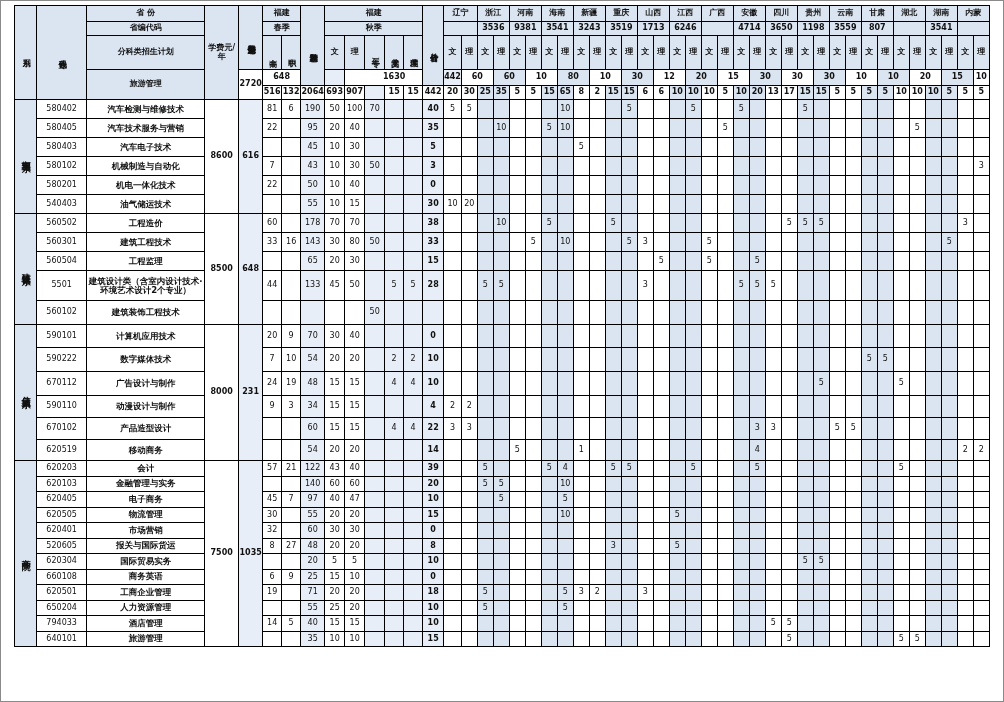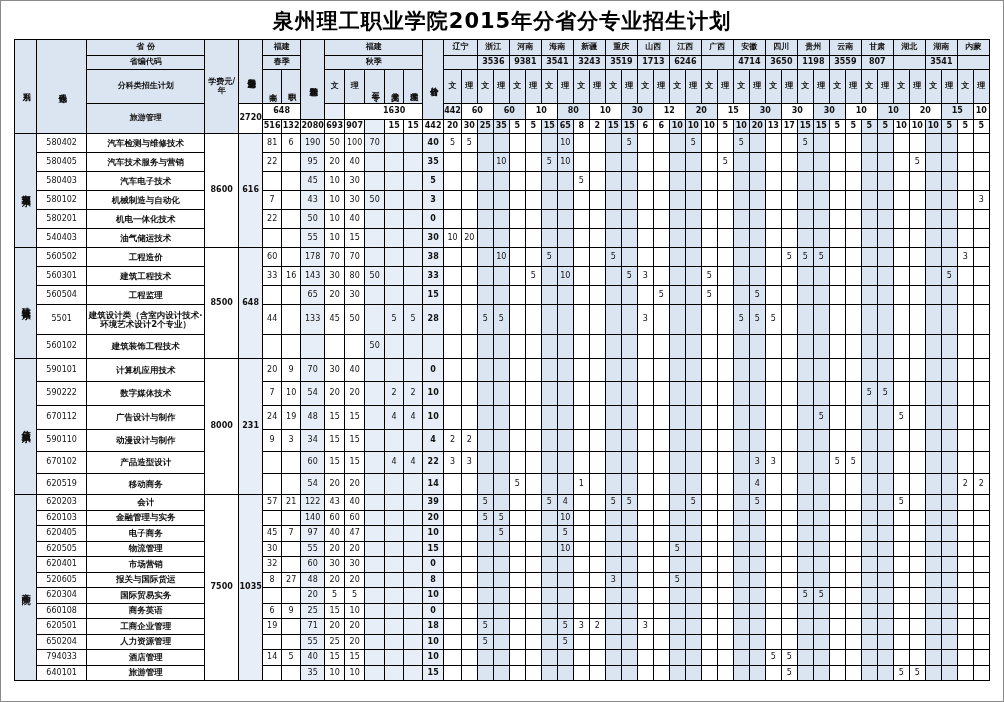--- a/index.html
+++ b/index.html
@@ -14,21 +14,20 @@
   .vert{writing-mode:vertical-lr;text-orientation:upright;letter-spacing:1px;margin:0 auto;white-space:normal;}
   .name{font-size:8.5px;font-weight:bold;white-space:normal;}
   .dept{font-size:9px;font-weight:bold;}
   .code{font-size:8px;}
   .wrapname{white-space:normal;}
 </style>
 </head>
 <body>
 
 <div class="page">
-  <div class="title">泉州理工职业学院2015年分省分专业招生计划</div>
   <table>
     <colgroup id="cols">
         <col style="width:22px">
         <col style="width:50px">
         <col style="width:118px">
         <col style="width:34px">
         <col style="width:24px">
         <col style="width:19px">
         <col style="width:19px">
         <col style="width:24px">
@@ -189,21 +188,21 @@
           <td colspan="2" class="b blue" style="">30</td>
           <td colspan="2" class="b" style="">10</td>
           <td colspan="2" class="b blue" style="">10</td>
           <td colspan="2" class="b" style="">20</td>
           <td colspan="2" class="b blue" style="">15</td>
           <td colspan="2" class="b" style="">10</td>
         </tr>
         <tr style="height:14px">
           <td class="b" style="">516</td>
           <td class="b" style="">132</td>
-          <td class="b" style="">2080</td>
+          <td class="b" style="">2064</td>
           <td class="b" style="">693</td>
           <td class="b" style="">907</td>
           <td class="lblue" style=""></td>
           <td class="b" style="">15</td>
           <td class="b" style="">15</td>
           <td class="b" style="">442</td>
           <td class="b" style="">20</td>
           <td class="b" style="">30</td>
           <td class="b blue" style="">25</td>
           <td class="b blue" style="">35</td>

